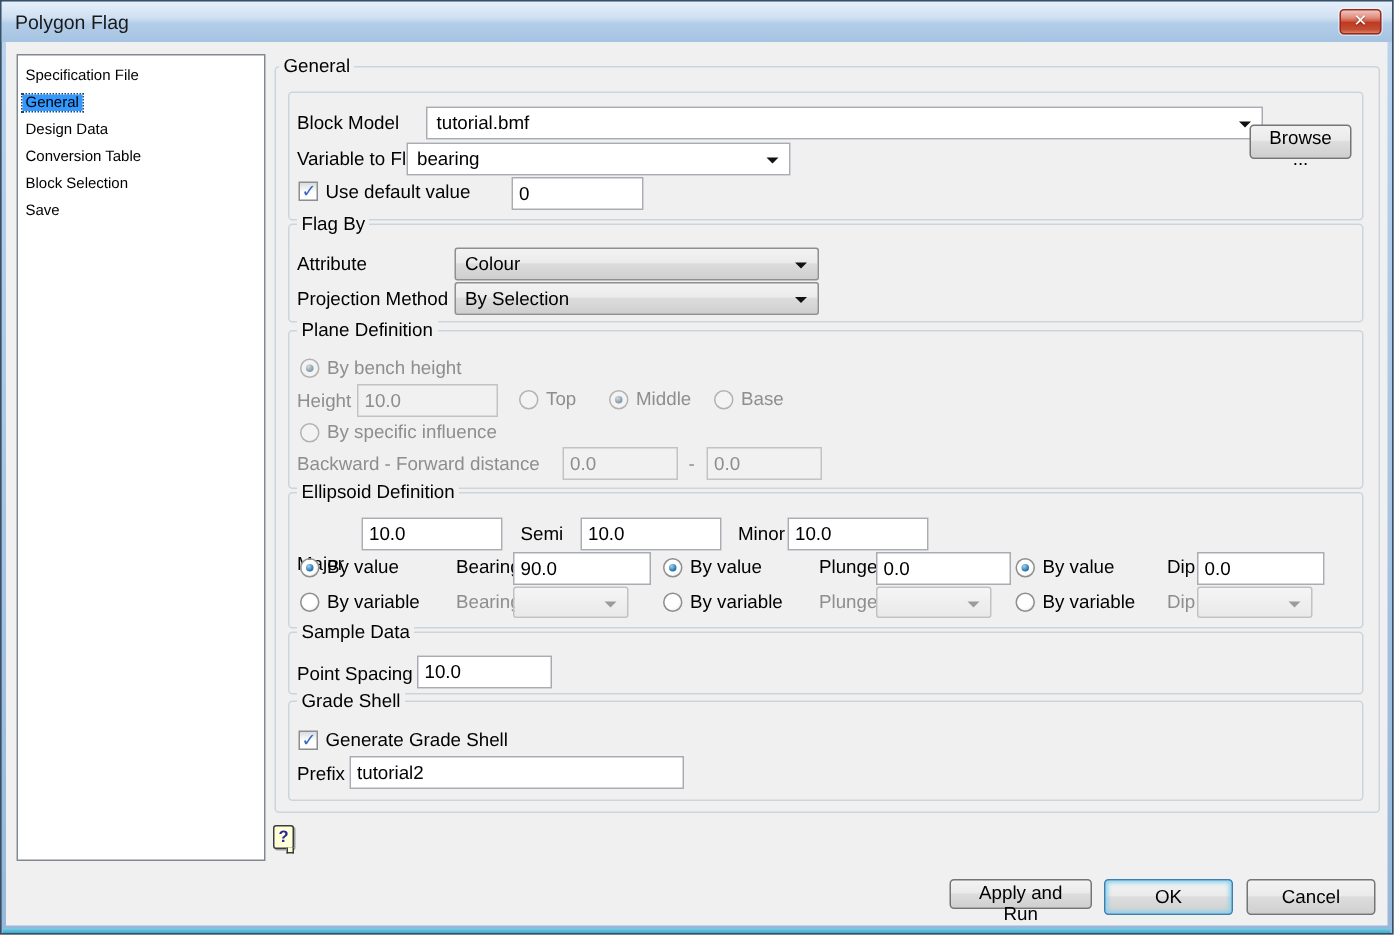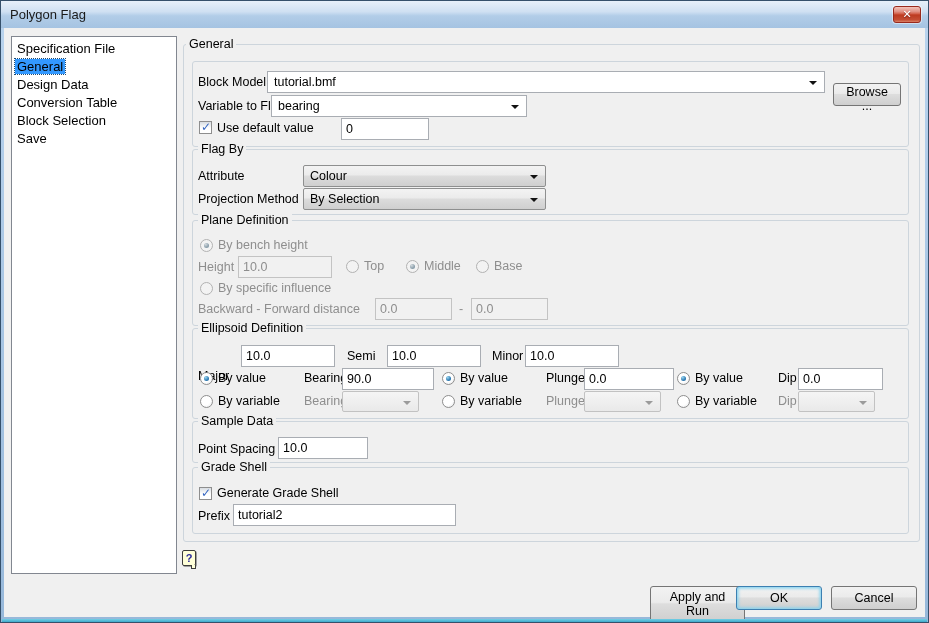--- a/index.html
+++ b/index.html
@@ -17,21 +17,21 @@
     border:1px solid #99291c; border-radius:3px; color:#fff; font-size:11px; font-weight:bold;
     text-align:center; line-height:14px; cursor:default;
     background:linear-gradient(#f3c3b9 0%, #e09184 30%, #d0573f 48%, #bc3a20 52%, #c44d33 85%, #da8268 100%);
     box-shadow:0 0 0 1px rgba(255,255,255,0.45); text-shadow:0 1px 1px rgba(80,0,0,0.6); }
   #body { position:absolute; top:27px; left:3px; right:3px; bottom:5px; background:#F0F0F0; }
 
   
   #listbox { position:absolute; left:10px; top:35px; width:166px; height:538px; box-sizing:border-box;
     background:#fff; border:1px solid #828790; padding-top:3px; }
   .list-row { height:18px; line-height:18px; padding-left:3px; white-space:nowrap; cursor:default; }
-  .list-label { padding:0 2px; font-size:13px; }
+  .list-label { padding:0 2px; font-size:10px; }
   .list-label.sel { background:#3399FF; outline:1px dotted #1d4a73; }
 
   
   .group { position:absolute; box-sizing:border-box; border:1px solid #cdd5dc; border-radius:3px; }
   .group-label { position:absolute; background:#F0F0F0; padding:0 3px; white-space:nowrap; z-index:3; }
 
   .lbl { position:absolute; white-space:nowrap; line-height:15px; }
   .lbl.dis { color:#8e8e8e; }
 
   .textfield { position:absolute; box-sizing:border-box; height:22px; border:1px solid #a9adb3;
@@ -90,21 +90,21 @@
     <div class="list-row"><span class="list-label">Conversion Table</span></div>
     <div class="list-row"><span class="list-label">Block Selection</span></div>
     <div class="list-row"><span class="list-label">Save</span></div>
   </div>
 
   <span class="group-label" style="left:185px; top:36px;">General</span>
   <div class="group" style="left:182px; top:43px; width:737px; height:498px;"></div>
 
   <div class="group" style="left:191px; top:60px; width:717px; height:86px;"></div>
   <span class="lbl" style="left:197px; top:74px;">Block Model</span>
-  <div class="combo edit" style="left:266px; top:70px; width:558px;">
+  <div class="combo edit" style="left:283px; top:70px; width:558px;">
     <span class="txt">tutorial.bmf</span>
     <span class="arr"></span>
   </div>
   <button class="btn" style="left:832px; top:82px; width:68px; height:23px;">Browse ...</button>
   <span class="lbl" style="left:197px; top:98px;">Variable to Flag</span>
   <div class="combo edit" style="left:270px; top:94px; width:256px;">
     <span class="txt">bearing</span>
     <span class="arr"></span>
   </div>
   <span class="checkbox checked" style="left:198px; top:120px;"></span>
@@ -194,16 +194,16 @@
   <div class="group" style="left:191px; top:466px; width:717px; height:67px;"></div>
   <span class="checkbox checked" style="left:198px; top:486px;"></span>
   <span class="lbl" style="left:216px; top:485px;">Generate Grade Shell</span>
   <span class="lbl" style="left:197px; top:508px;">Prefix</span>
   <input class="textfield" style="left: 232px; top: 503px; width: 223px;" value="tutorial2">
 
   <div class="help">
     <span>?</span>
   </div>
 
-  <button class="btn" style="left:649px; top:585px; width:95px; height:36px;">Apply and Run</button>
+  <button class="btn" style="left:632px; top:585px; width:95px; height:20px;">Apply and Run</button>
   <button class="btn default" style="left:735px; top:585px; width:86px; height:24px;">OK</button>
   <button class="btn" style="left:830px; top:585px; width:86px; height:24px;">Cancel</button>
 </div>
 
 </body></html>

